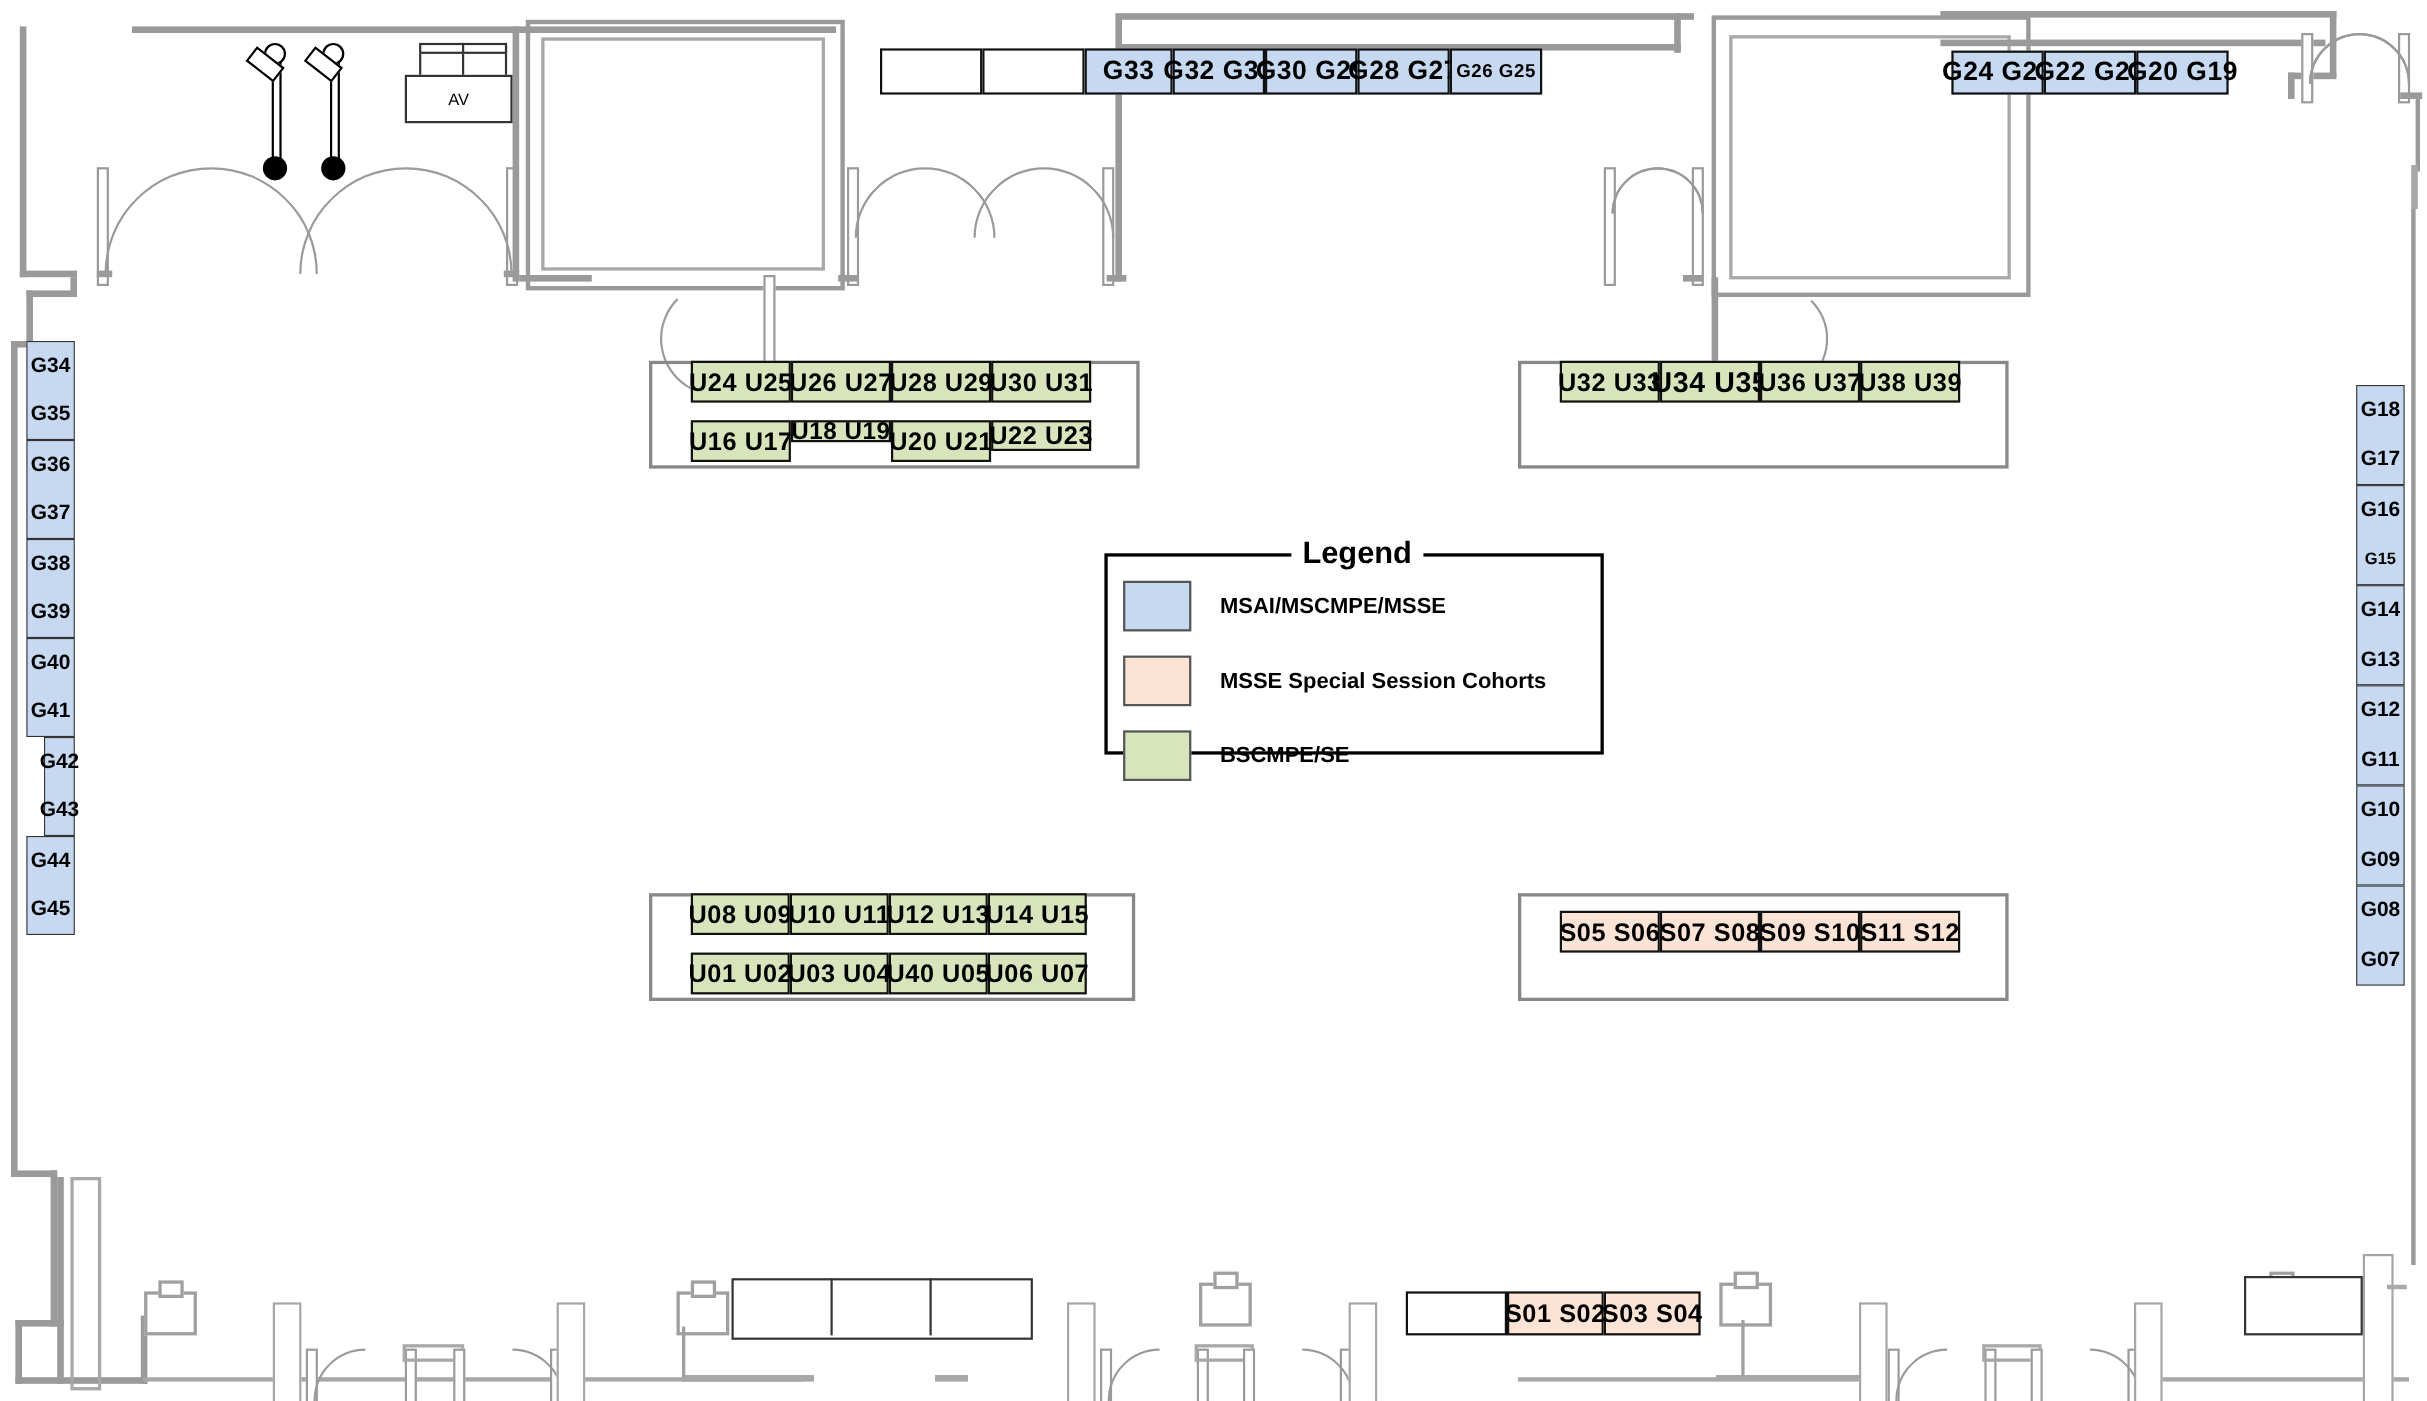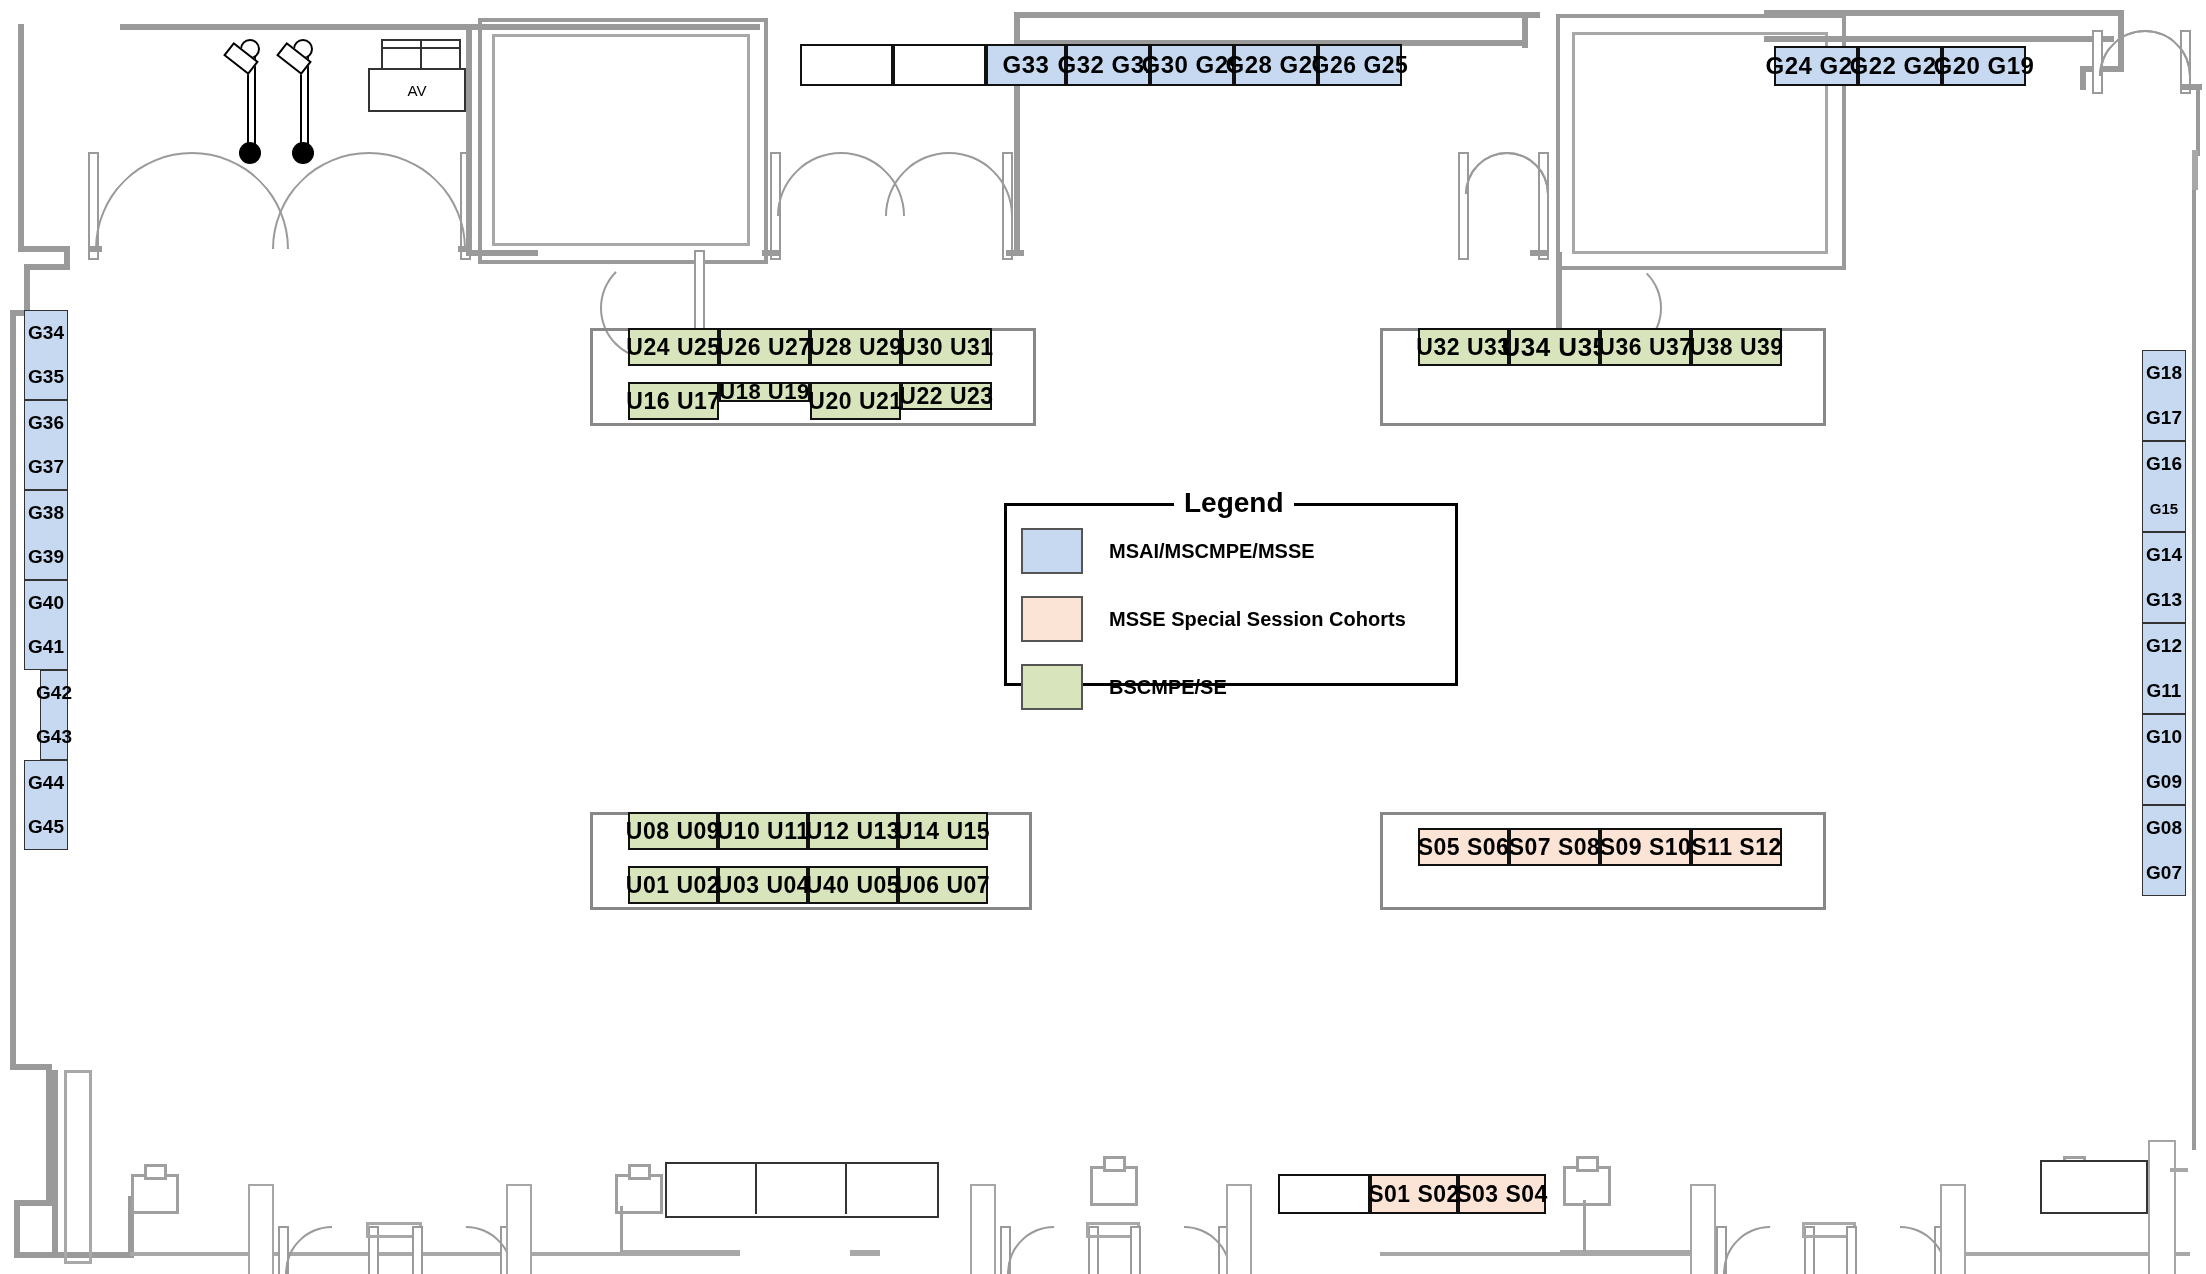--- a/index.html
+++ b/index.html
@@ -211,21 +211,21 @@
   </div>
 
   <div class="block" style="left:800px;top:44px;">
     <div class="row" id="row-top-center">
         <div class="cell plain" style="width: 93px; height: 42px; font-size: 24px;"></div>
         <div class="cell plain" style="width: 93px; height: 42px; font-size: 24px;"></div>
         <div class="cell blue" style="width: 80px; height: 42px; font-size: 24px;">G33</div>
         <div class="cell blue" style="width: 84px; height: 42px; font-size: 24px;">G32  G31</div>
         <div class="cell blue" style="width: 84px; height: 42px; font-size: 24px;">G30  G29</div>
         <div class="cell blue" style="width: 84px; height: 42px; font-size: 24px;">G28  G27</div>
-        <div class="cell blue" style="width: 84px; height: 42px; font-size: 23px;">G26  G25</div>
+        <div class="cell blue" style="width: 84px; height: 42px; font-size: 17px;">G26  G25</div>
       </div>
   </div>
 
   <div class="block" style="left:1774px;top:46px;">
     <div class="row" id="row-top-right">
         <div class="cell blue" style="width: 84px; height: 40px; font-size: 24px;">G24  G23</div>
         <div class="cell blue" style="width: 84px; height: 40px; font-size: 24px;">G22  G21</div>
         <div class="cell blue" style="width: 84px; height: 40px; font-size: 24px;">G20  G19</div>
       </div>
   </div>

